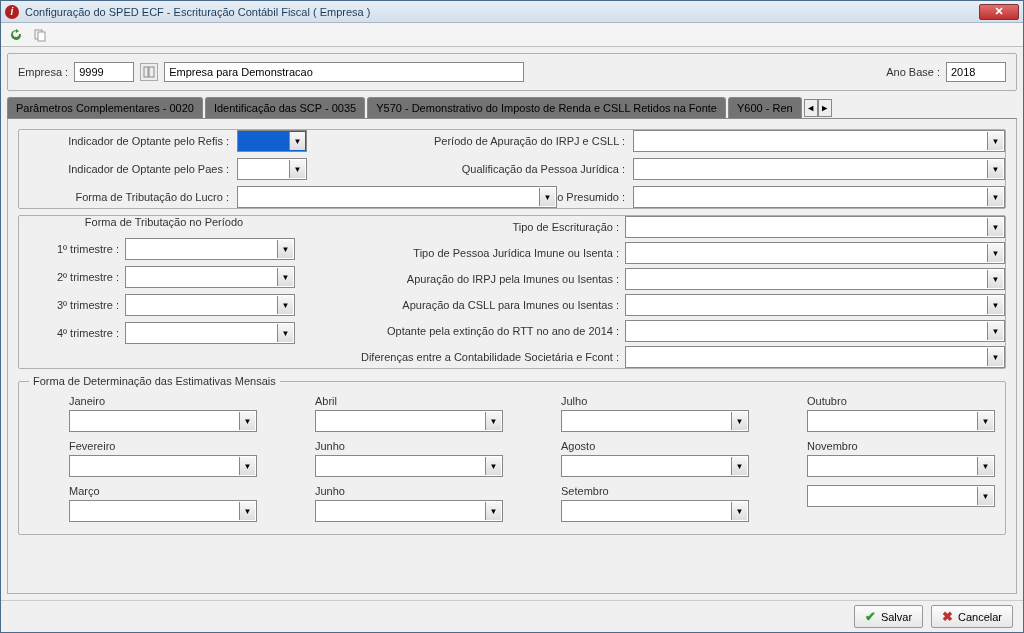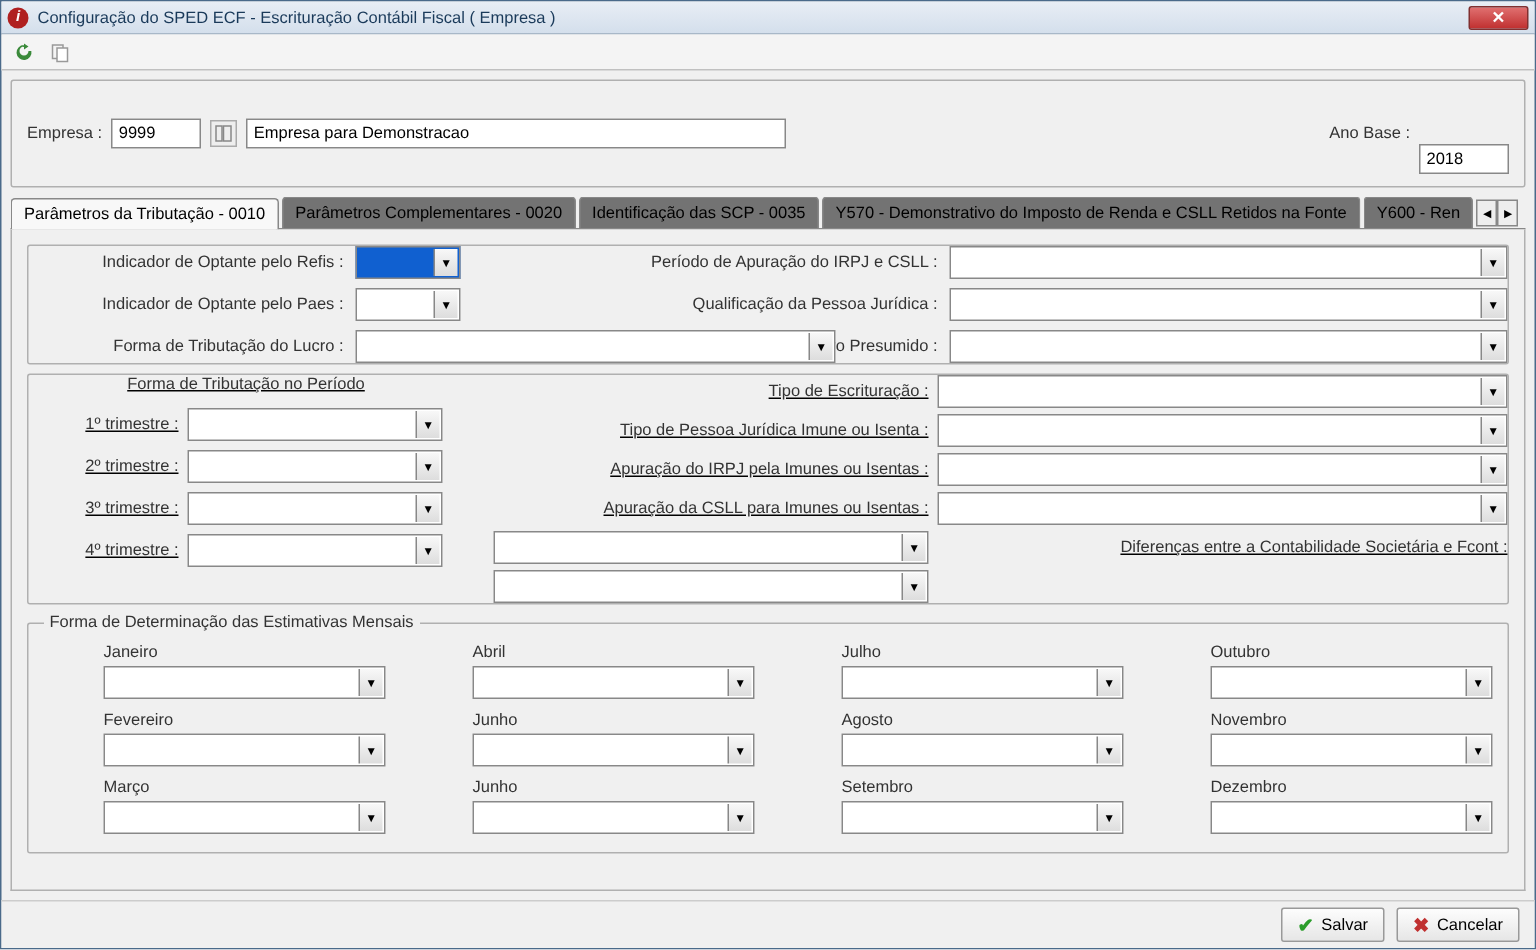--- a/index.html
+++ b/index.html
@@ -28,21 +28,21 @@
   .combo .arrow { position:absolute; right:1px; top:1px; bottom:1px; width:16px; border-left:1px solid #888; background:linear-gradient(#f8f8f8,#ddd); display:flex; align-items:center; justify-content:center; font-size:8px; }
   .combo.blue { background:#1060d0; }
   fieldset { border:1px solid #b0b0b0; border-radius:2px; padding:8px 10px 12px; margin:0; }
   legend { padding:0 4px; color:#333; }
   .months { display:grid; grid-template-columns:repeat(4,1fr); gap:8px 18px; }
   .mcol { display:flex; flex-direction:column; gap:3px;margin-left:40px; }
   .footer { height:32px; display:flex; align-items:center; justify-content:flex-end; padding:0 10px; gap:8px; border-top:1px solid #ccc; background:#f0f0f0; }
   .btn { border:1px solid #999; background:linear-gradient(#fdfdfd,#e6e6e6); padding:3px 10px; border-radius:2px; display:flex; align-items:center; gap:5px; cursor:pointer; }
   .chk { color:#2a9d2a; font-weight:bold; font-size:13px; }
   .xr { color:#c03030; font-weight:bold; font-size:13px; }
-  .midsection { display:flex; gap:20px;text-decoration:underline; }
+  .midsection { display:flex; gap:20px; }
   .leftcol { width:290px; }
   .rightcol { flex:1; }
   .trimrow { display:grid; grid-template-columns: 100px 170px; gap:6px; align-items:center; margin-bottom:6px; }
   .rgrid { display:grid; grid-template-columns: 1fr 380px; gap:4px 6px; align-items:center; }
   .sectitle { text-align:center; margin-bottom:10px; }
 </style>
 </head>
 <body>
 
 <div class="window">
@@ -74,25 +74,24 @@
       <input type="text" style="width: 60px;" value="9999">
       <div class="smallbtn">
         <svg width="12" height="12" viewBox="0 0 12 12">
             <rect x="1" y="1" width="4" height="10" fill="none" stroke="#888"></rect>
             <rect x="6" y="1" width="5" height="10" fill="none" stroke="#888"></rect>
           </svg>
       </div>
       <input type="text" style="flex: 1 1 0%; max-width: 490px;" value="Empresa para Demonstracao">
       <div style="flex:1"></div>
       <span class="lbl">Ano Base :</span>
-      <input type="text" style="width: 60px; margin-top: 34px;" value="2018">
+      <input type="text" style="width: 60px;" value="2018">
     </div>
 
     <div class="tabstrip">
-      <div class="tab active">Parâmetros da Tributação - 0010</div>
       <div class="tab">Parâmetros Complementares - 0020</div>
       <div class="tab">Identificação das SCP - 0035</div>
       <div class="tab">Y570 - Demonstrativo do Imposto de Renda e CSLL Retidos na Fonte</div>
       <div class="tab">Y600 - Ren</div>
       <div class="tabscroll">◄</div>
       <div class="tabscroll">►</div>
     </div>
 
     <div class="panel">
 
@@ -167,20 +166,21 @@
                   <div class="arrow">▼</div>
                 </div>
               <span class="lbl labright">Apuração do IRPJ pela Imunes ou Isentas :</span>
               <div class="combo">
                   <div class="arrow">▼</div>
                 </div>
               <span class="lbl labright">Apuração da CSLL para Imunes ou Isentas :</span>
               <div class="combo">
                   <div class="arrow">▼</div>
                 </div>
+              <span class="lbl labright">Optante pela extinção do RTT no ano de 2014 :</span>
               <div class="combo">
                   <div class="arrow">▼</div>
                 </div>
               <span class="lbl labright">Diferenças entre a Contabilidade Societária e Fcont :</span>
               <div class="combo">
                   <div class="arrow">▼</div>
                 </div>
             </div>
           </div>
         </div>
@@ -249,21 +249,20 @@
                 <div class="arrow">▼</div>
               </div>
             </div>
           <div class="mcol">
               <span class="lbl">Setembro</span>
               <div class="combo">
                 <div class="arrow">▼</div>
               </div>
             </div>
           <div class="mcol">
-              <span class="lbl">Dezembro</span>
               <div class="combo">
                 <div class="arrow">▼</div>
               </div>
             </div>
         </div>
       </fieldset>
 
     </div>
   </div>
 

